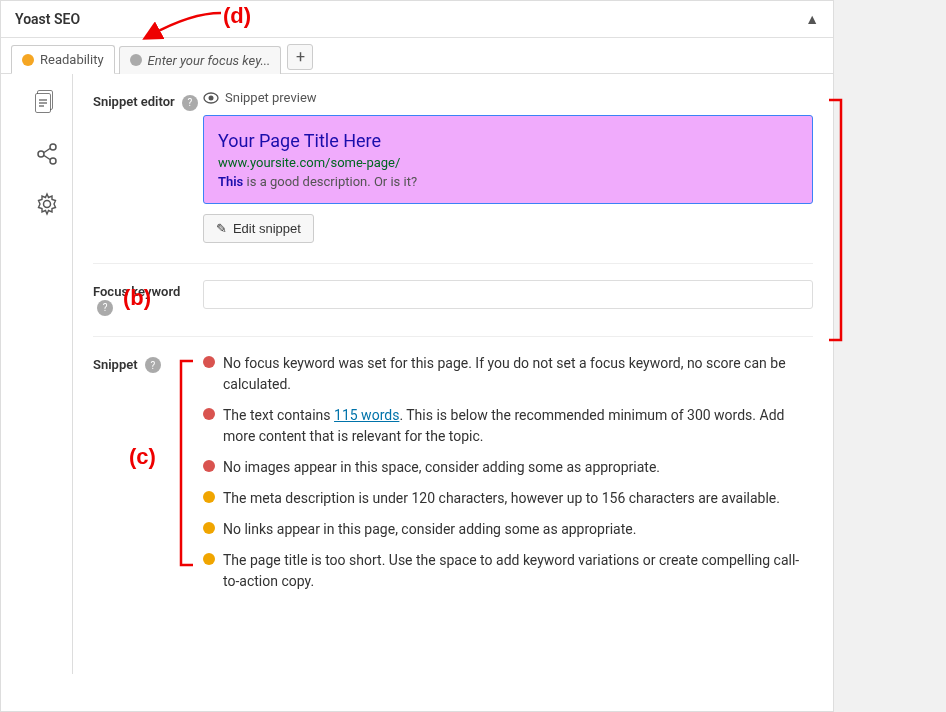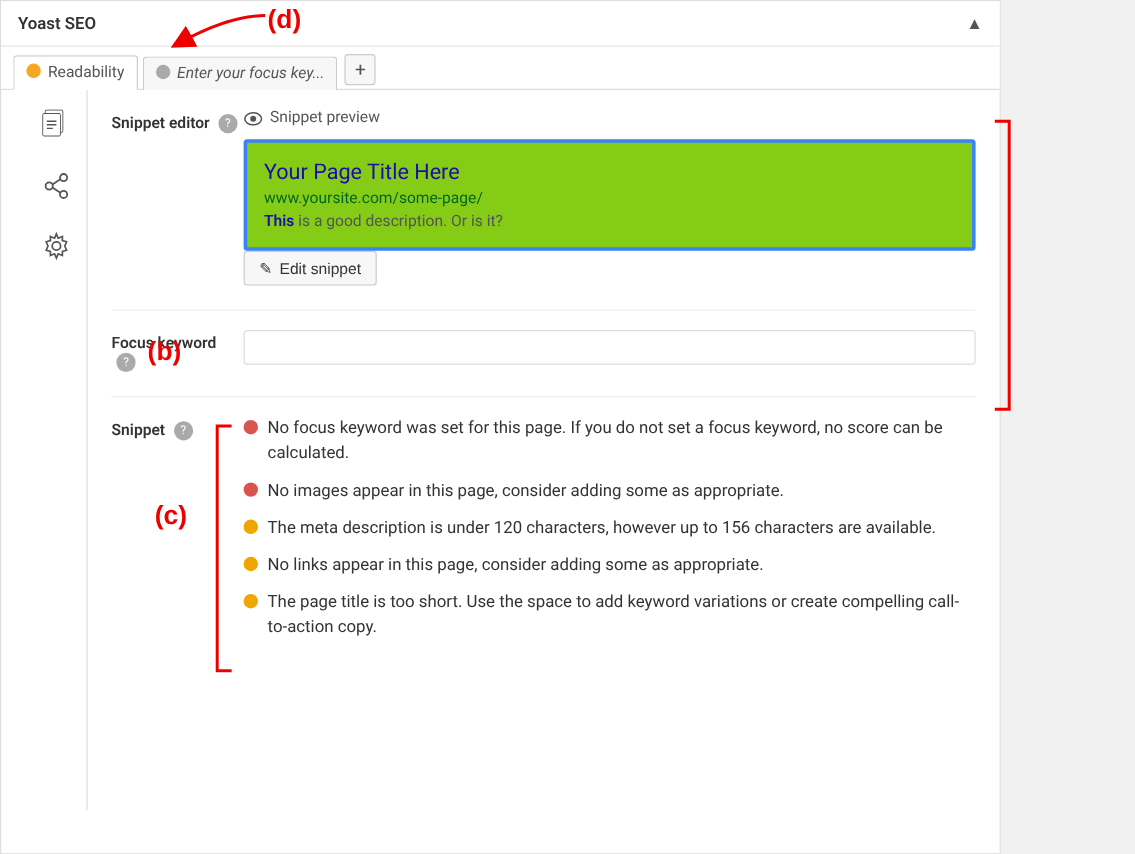--- a/index.html
+++ b/index.html
@@ -40,20 +40,21 @@
     .tab-bar {
       display: flex;
       align-items: center;
       padding: 6px 10px 0 10px;
       border-bottom: 1px solid #ddd;
       background: #fff;
       gap: 4px;
     }
     .tab {
       display: flex;
+      align-items: center;
       gap: 6px;
       padding: 6px 10px;
       border: 1px solid #ccc;
       border-bottom: none;
       border-radius: 3px 3px 0 0;
       background: #f7f7f7;
       cursor: pointer;
       font-size: 13px;
       color: #555;
       position: relative;
@@ -161,26 +162,26 @@
     
     .snippet-preview-header {
       display: flex;
       align-items: center;
       gap: 6px;
       margin-bottom: 10px;
       color: #555;
       font-size: 13px;
     }
     .preview-box {
-      border: 3px solid #3b82f6;
+      border: 1px solid #3b82f6;
       padding: 14px;
       border-radius: 3px;
-      background: #84cc16;
-      position: relative;
-      margin-bottom: 0;
+      background: #f0abfc;
+      position: relative;
+      margin-bottom: 10px;
     }
     .preview-title {
       font-size: 18px;
       color: #1a0dab;
       margin-bottom: 4px;
       font-weight: normal;
     }
     .preview-url {
       font-size: 13px;
       color: #006621;
@@ -401,21 +402,27 @@
             </svg>
             <span class="anno-label" style="position:absolute; left:-42px; top:42%; transform:translateY(-50%); font-size:22px;">(c)</span>
           </div>
           <ul class="analysis-list">
             <li>
               <span class="bullet bullet-red"></span>
               <span>No focus keyword was set for this page. If you do not set a focus keyword, no score can be calculated.</span>
             </li>
             <li>
               <span class="bullet bullet-red"></span>
-              <span>No images appear in this page, consider adding some as appropriate.</span>
+              <span>
+                <span>The text contains </span><a href="#" class="link-blue">115 words</a><span>. This is below the recommended minimum of 300 words. Add more content that is relevant for the topic.</span>
+              </span>
+            </li>
+            <li>
+              <span class="bullet bullet-red"></span>
+              <span>No images appear in this space, consider adding some as appropriate.</span>
             </li>
             <li>
               <span class="bullet bullet-orange"></span>
               <span>The meta description is under 120 characters, however up to 156 characters are available.</span>
             </li>
             <li>
               <span class="bullet bullet-orange"></span>
               <span>No links appear in this page, consider adding some as appropriate.</span>
             </li>
             <li>

